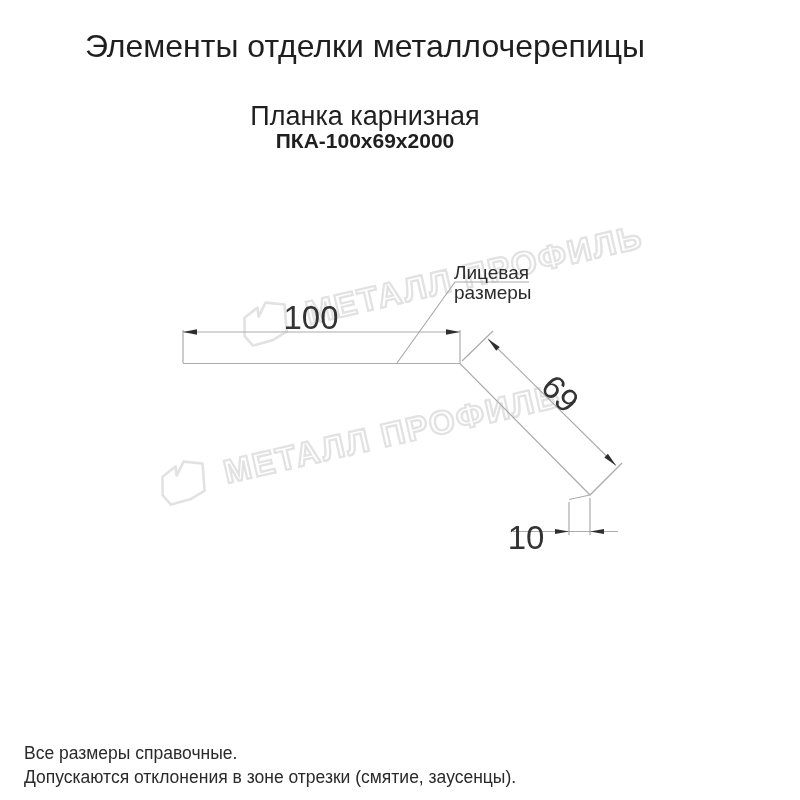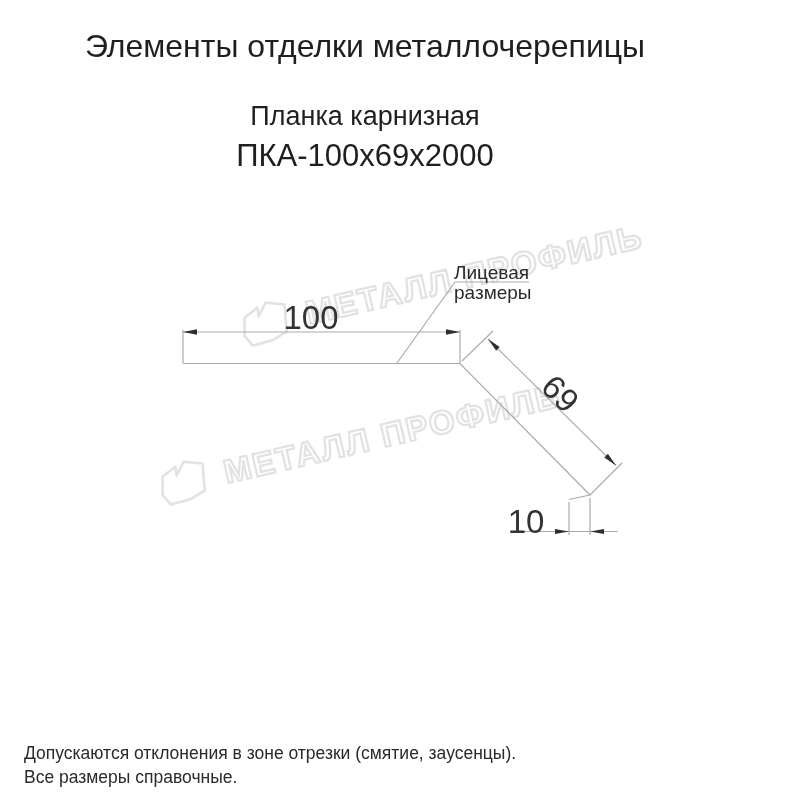--- a/index.html
+++ b/index.html
@@ -4,21 +4,21 @@
 <style>
   html,body{margin:0;padding:0;background:#ffffff;}
   #page{
     position:relative;width:800px;height:800px;background:#ffffff;overflow:hidden;
     font-family:"Liberation Sans","DejaVu Sans",sans-serif;
   }
   
   .hdr{position:absolute;left:0;width:730px;text-align:center;color:#1f1f1f;white-space:nowrap;}
   #title{top:28px;font-size:32px;}
   #product-name{top:101px;font-size:27px;}
-  #product-code{top:138px;font-size:31px;}
+  #product-code{top:129px;font-size:21px;font-weight:bold;}
   
   .dim-label{
     position:absolute;font-size:33px;color:#333333;white-space:nowrap;z-index:3;
     transform:translate(-50%,-50%);
   }
   #dim-69{transform:translate(-50%,-50%) rotate(45deg);}
   
   #face-side{
     position:absolute;left:454px;top:263px;font-size:19px;line-height:19.5px;
     color:#2b2b2b;z-index:3;white-space:nowrap;
@@ -91,25 +91,25 @@
       <polygon points="590,531.5 604,528.9 604,534.1"></polygon>
     </g>
   </svg>
 
   <div class="hdr" id="title">Элементы отделки металлочерепицы</div>
   <div class="hdr" id="product-name">Планка карнизная</div>
   <div class="hdr" id="product-code">ПКА-100х69х2000</div>
 
   <div class="dim-label" id="dim-100" style="left:311px;top:318px;">100</div>
   <div class="dim-label" id="dim-69" style="left:560px;top:394px;">69</div>
-  <div class="dim-label" id="dim-10" style="left:526px;top:522px;">10</div>
+  <div class="dim-label" id="dim-10" style="left:526px;top:538px;">10</div>
 
   <div id="face-side">
     <span>Лицевая</span>
     <span>размеры</span>
   </div>
 
   <div id="footnotes">
+    <span>Все размеры справочные.</span>
     <span>Допускаются отклонения в зоне отрезки (смятие, заусенцы).</span>
-    <span>Все размеры справочные.</span>
   </div>
 
 </div>
 
 </body></html>

